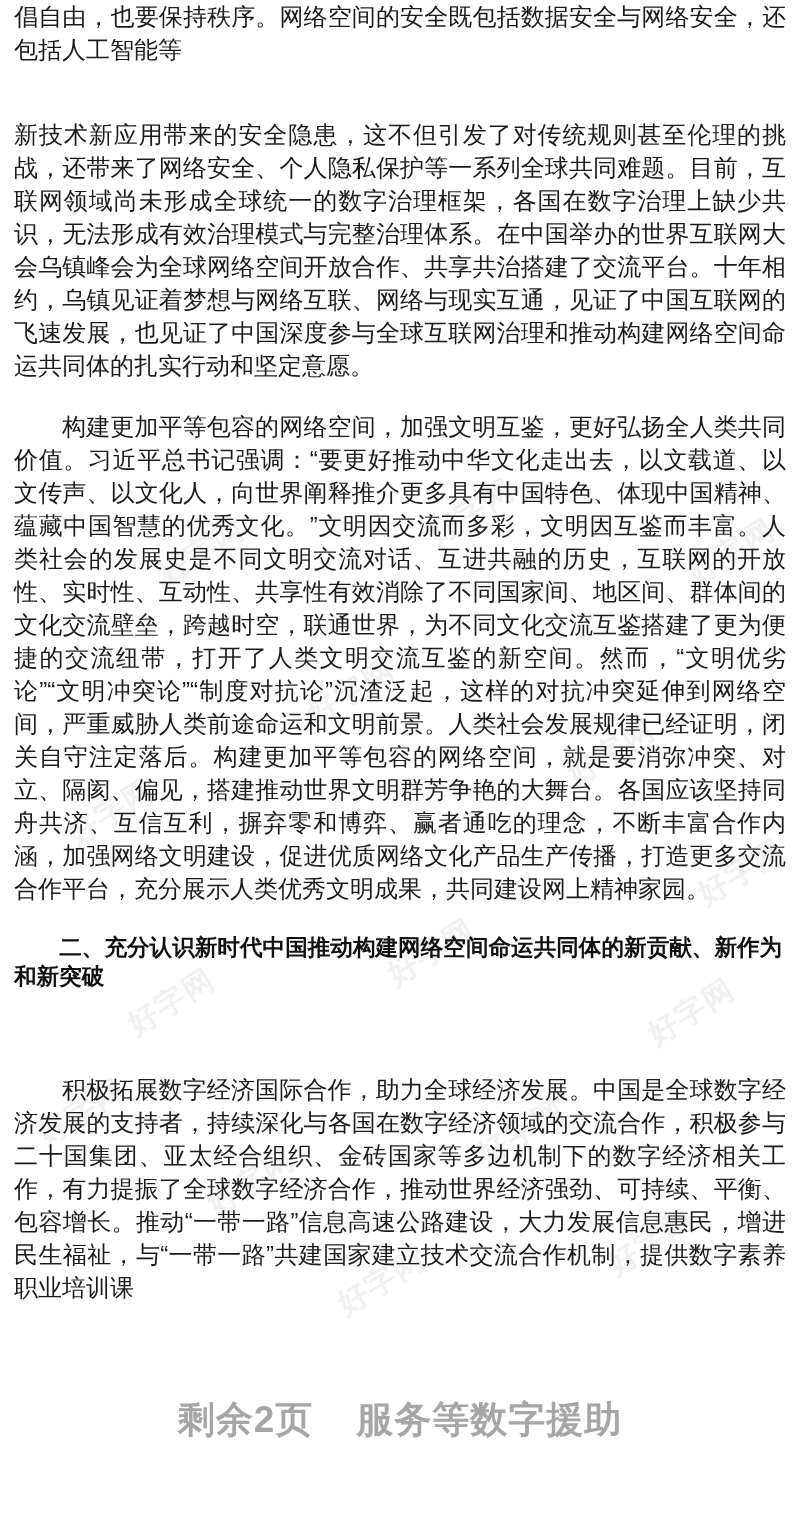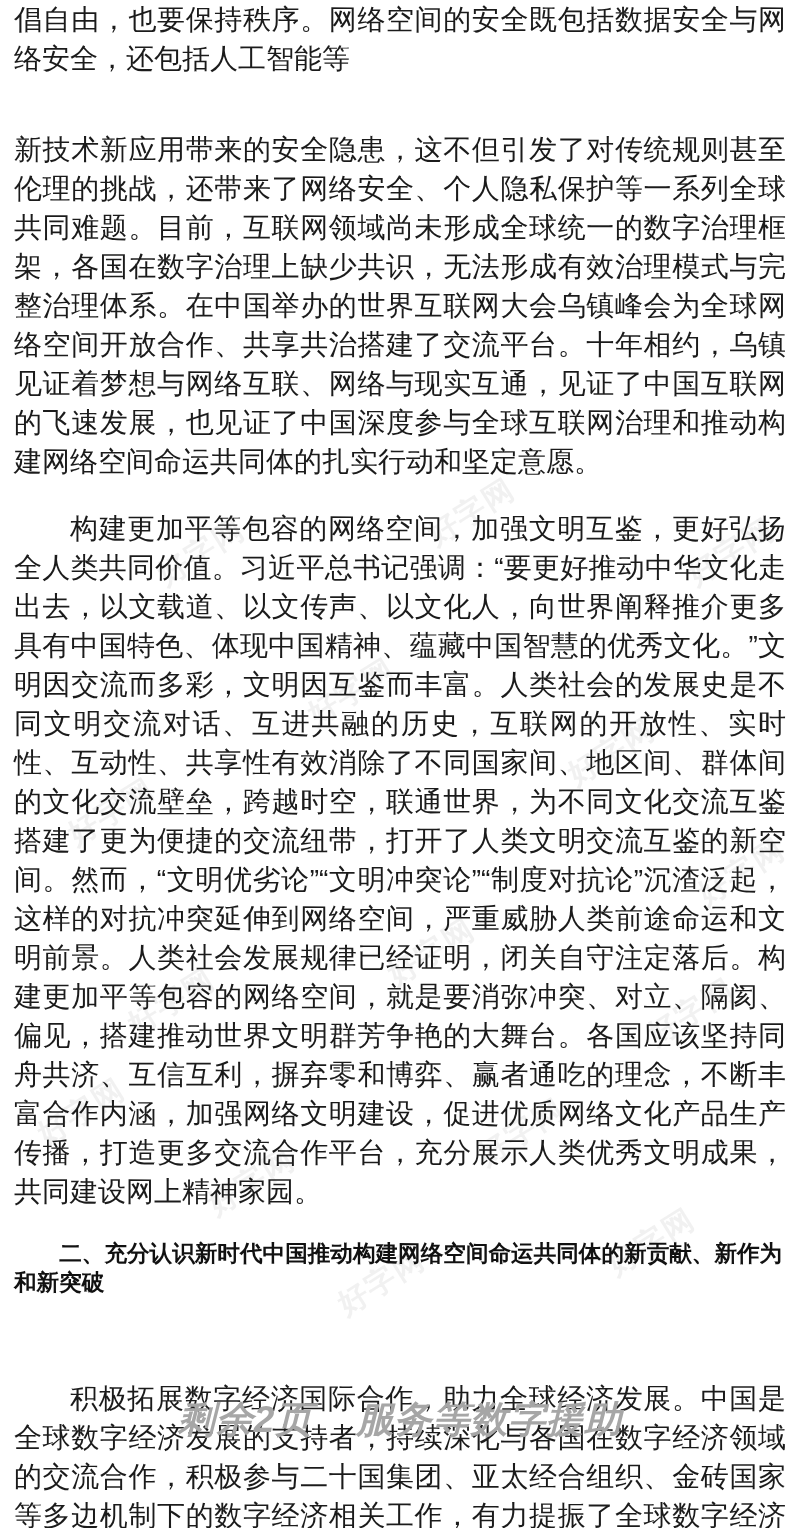--- a/index.html
+++ b/index.html
@@ -47,22 +47,22 @@
   }
 
   #doc-body {
     position: absolute;
     left: 14px;
     top: 0px;
     width: 772px;
   }
 
   .para {
-    font-size: 28px;
-    line-height: 39px;
+    font-size: 24px;
+    line-height: 33px;
     color: #1b1b1b;
     text-align: justify;
     text-justify: inter-character;
     margin: 0;
     letter-spacing: 0px;
     font-family: "Liberation Sans", "DejaVu Sans", sans-serif;
   }
   .para:lang(zh) { }
 
   .cont {            
@@ -95,21 +95,20 @@
     text-align: center;
     z-index: 2;
   }
   #footer-cta .cta-text {
     display: inline-block;
     font-size: 37px;
     font-weight: bold;
     color: #a6a6a6;
     letter-spacing: 1px;
     font-family: "Liberation Sans", "DejaVu Sans", sans-serif;
-    font-style: italic;
   }
   #footer-cta .cta-gap {
     display: inline-block;
     width: 34px;
   }
 </style>
 </head>
 <body>
 
 <div id="watermark-layer">

